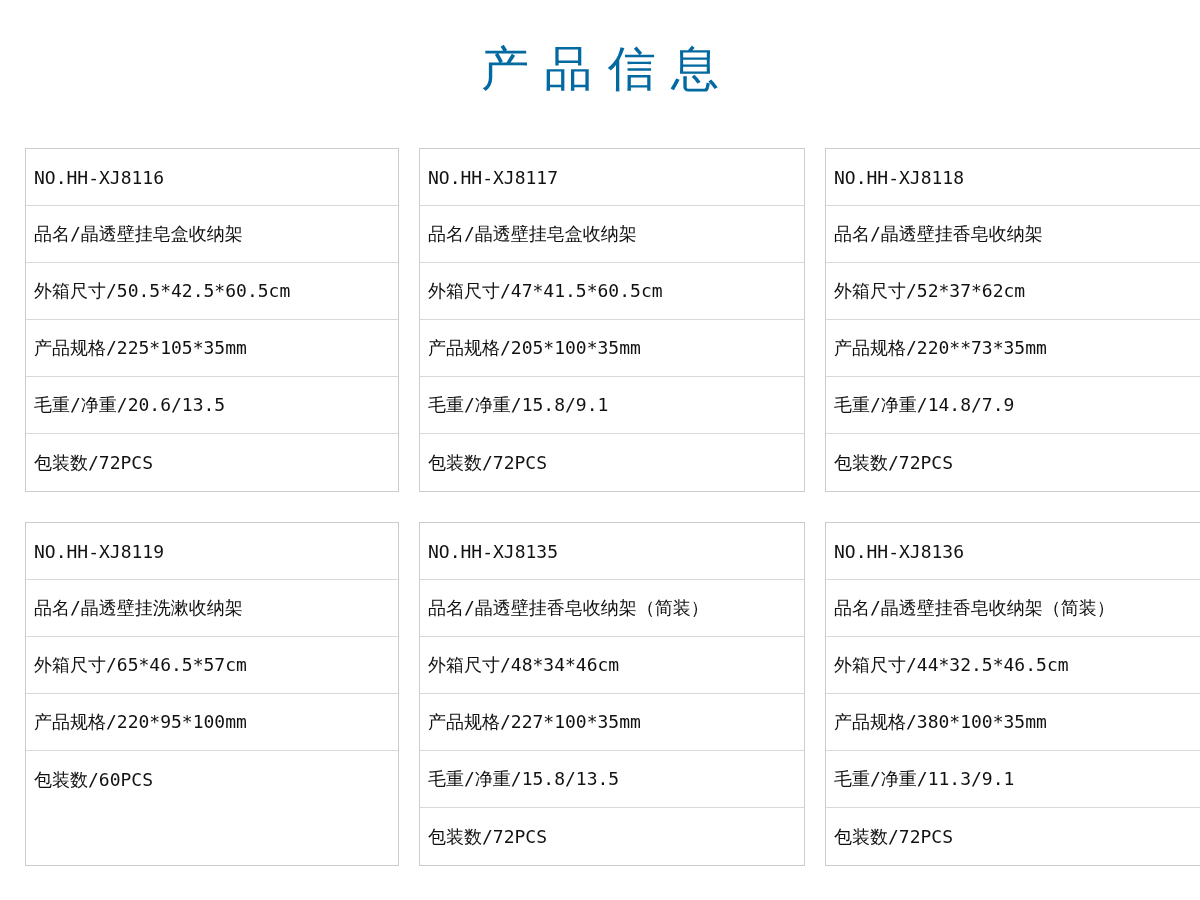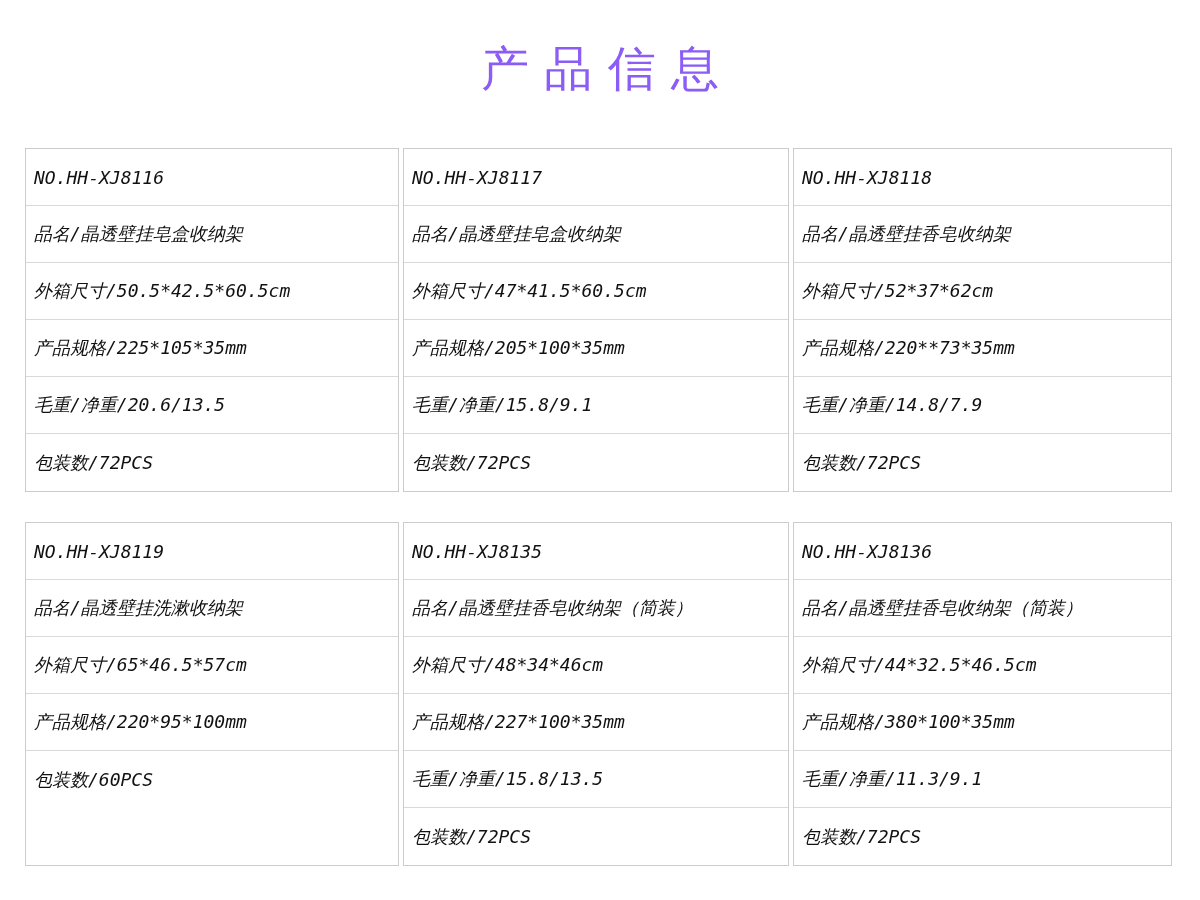--- a/index.html
+++ b/index.html
@@ -19,28 +19,27 @@
   }
   .page-title {
     margin: 38px 0 0 0;
     text-align: center;
     font-family: "DejaVu Sans", "Liberation Sans", sans-serif;
     font-weight: 200;
     font-size: 48px;
     line-height: 60px;
     letter-spacing: 0.32em;
     text-indent: 0.32em; 
-    color: #8b5cf6;
+    color: #0369a1;
   }
   .cards-grid {
     margin: 0 32px 0 25px;
     display: grid;
     grid-template-columns: 374px 386px 379px;
-    column-gap: 4px;
-    font-style: italic;
+    column-gap: 20px;
   }
   .cards-grid.row-1 { margin-top: 50px; }
   .cards-grid.row-2 { margin-top: 30px; text-align: center; }
   .product-card {
     border: 1px solid #cccccc;
     background: #ffffff;
     box-sizing: border-box;
   }
   .cell {
     height: 57px;

